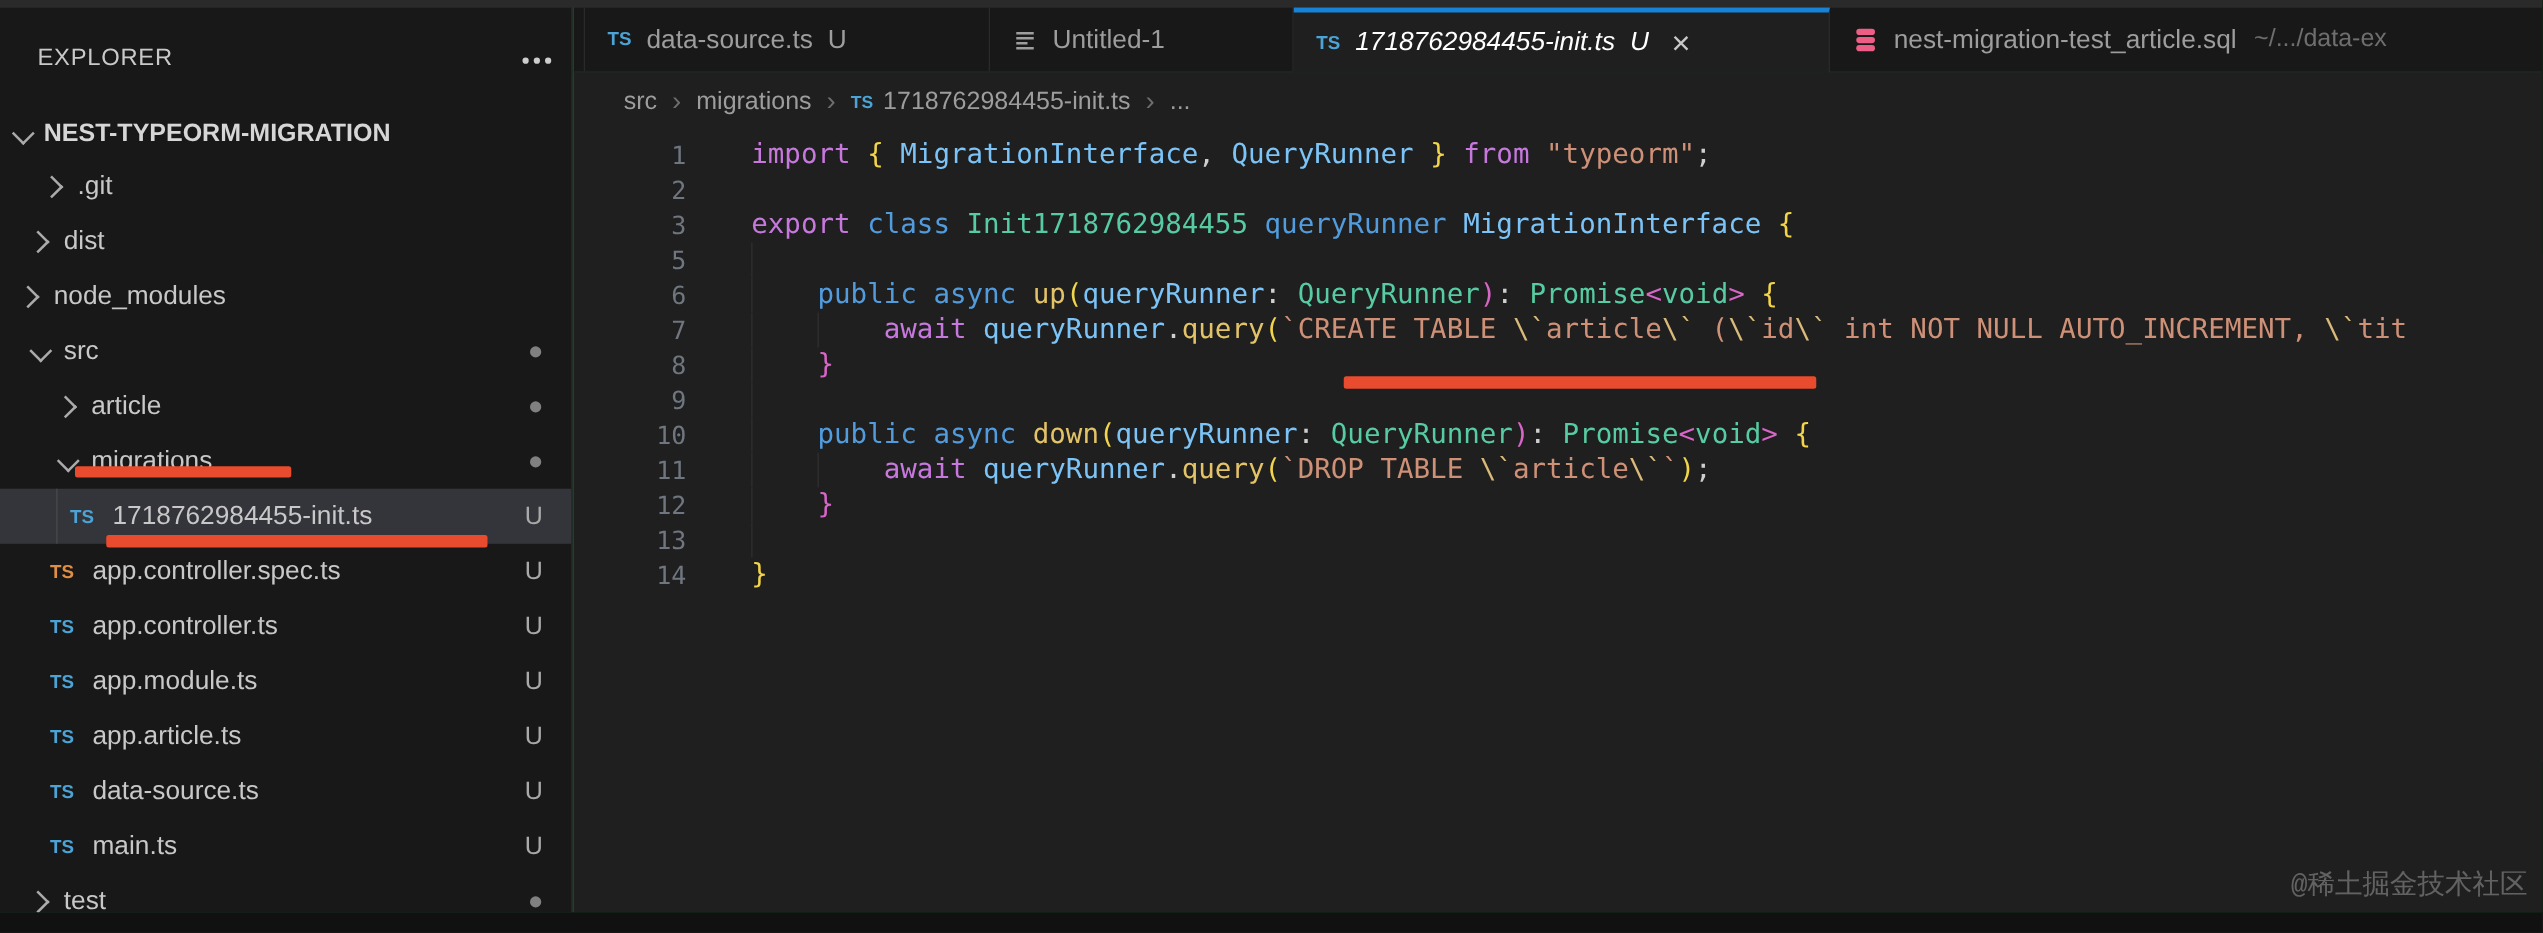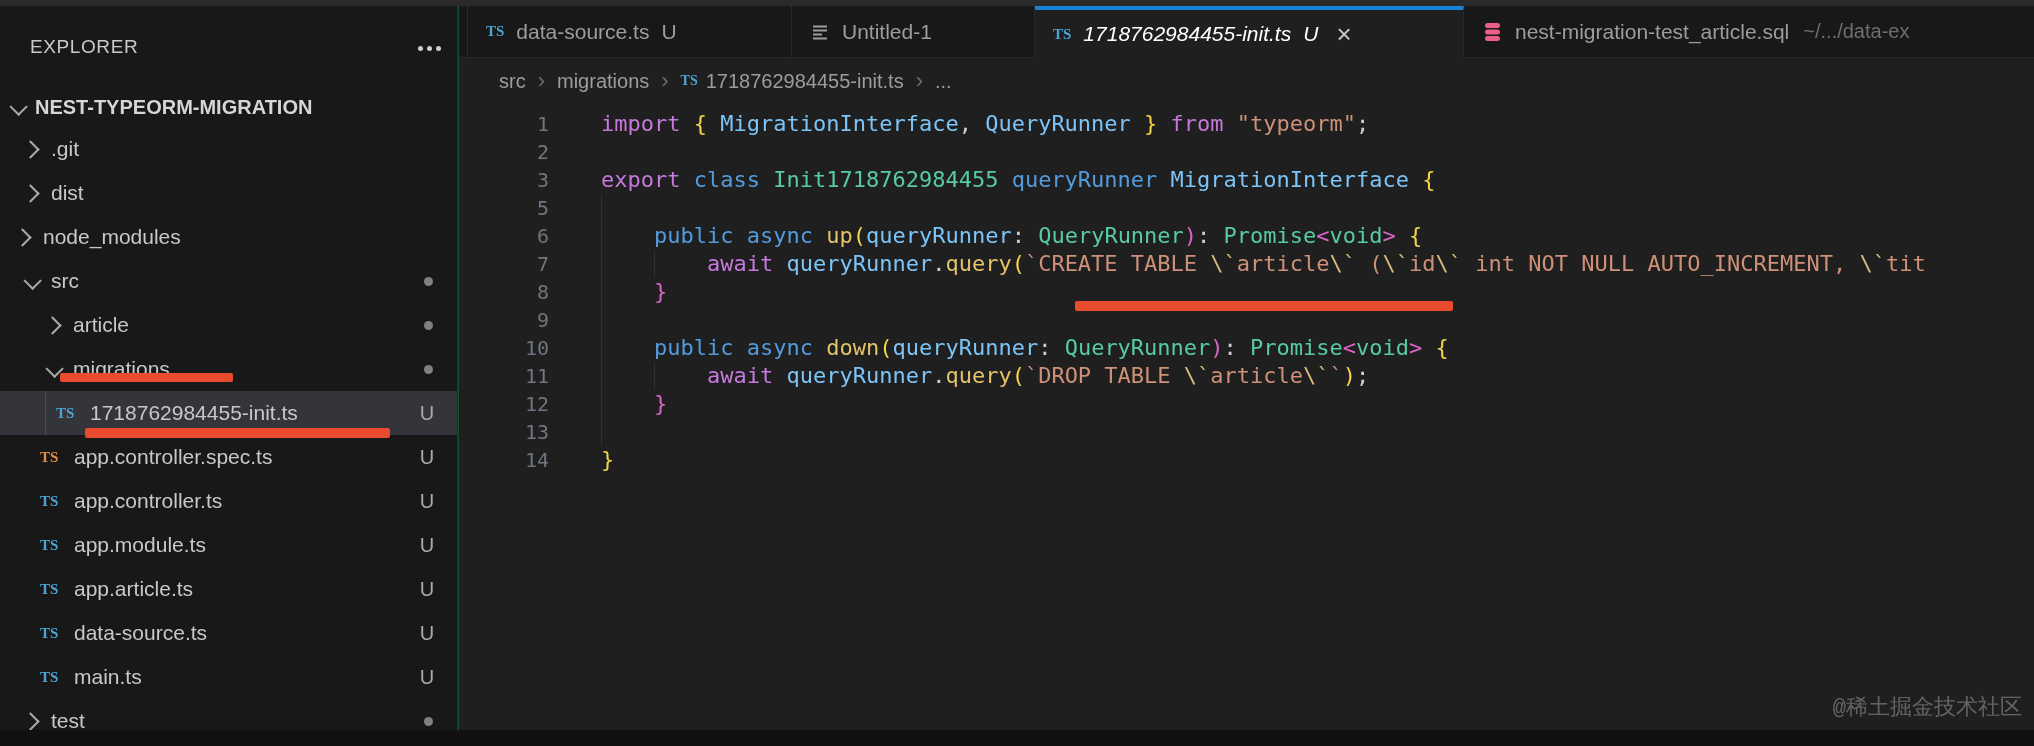--- a/index.html
+++ b/index.html
@@ -15,21 +15,21 @@
   .sb-project .chev{margin-left:10px;}
   .sb-project .plabel{margin-left:12px;font-weight:700;font-size:20px;color:#D6D6D6;}
   .tree{position:absolute;top:121px;left:0;right:0;}
   .trow{position:relative;height:44px;display:flex;align-items:center;font-size:21px;color:#C8C8C8;box-sizing:border-box;}
   .trow.selected{background:#34343B;}
   .trow.selected::before{content:"";position:absolute;left:45px;top:0;bottom:0;width:1px;background:#4A4A4A;}
   .chev{width:11px;height:11px;border-right:2px solid #ABABAB;border-bottom:2px solid #ABABAB;flex:none;}
   .chev.col{transform:rotate(-45deg);}
   .chev.exp{transform:rotate(45deg) translate(1px,-2px);}
   .tree .chev{margin-right:14px;}
-  .tsicon{font-weight:700;font-size:15px;flex:none;color:#4BA3D6;font-family:Liberation Serif, serif;}
+  .tsicon{font-weight:700;font-size:15px;flex:none;color:#4BA3D6;font-family:Liberation Sans, sans-serif;}
   .tree .tsicon{width:34px;}
   .tsicon.orange{color:#DF8E45;}
   .tlabel-tree{white-space:nowrap;}
   .badgeU{position:absolute;right:18px;width:24px;text-align:center;font-size:20px;color:#A9A9A9;}
   .dotbadge{position:absolute;right:24px;top:18px;width:9px;height:9px;border-radius:50%;background:#808080;}
   
   .mark{position:absolute;background:#E94B2E;border-radius:2px;z-index:6;}
   
   .main{position:absolute;left:459px;top:6px;right:0;bottom:0;}
   .tabbar{position:absolute;left:0;top:0;right:0;height:52px;background:#181818;display:flex;padding-left:8px;border-bottom:1px solid #252526;box-sizing:border-box;}
@@ -68,21 +68,21 @@
   <div class="sidebar">
     <div class="sb-header">
       <span class="sb-title">EXPLORER</span>
       <span class="dots"></span>
     </div>
     <div class="sb-project">
       <span class="chev exp"></span>
       <span class="plabel">NEST-TYPEORM-MIGRATION</span>
     </div>
     <div class="tree">
-        <div class="trow" style="padding-left: 24px;">
+        <div class="trow" style="padding-left: 35px;">
           <span class="chev col"></span>
           <span class="tlabel-tree">.git</span>
         </div>
         <div class="trow" style="padding-left: 24px;">
           <span class="chev col"></span>
           <span class="tlabel-tree">dist</span>
         </div>
         <div class="trow" style="padding-left: 16px;">
           <span class="chev col"></span>
           <span class="tlabel-tree">node_modules</span>

